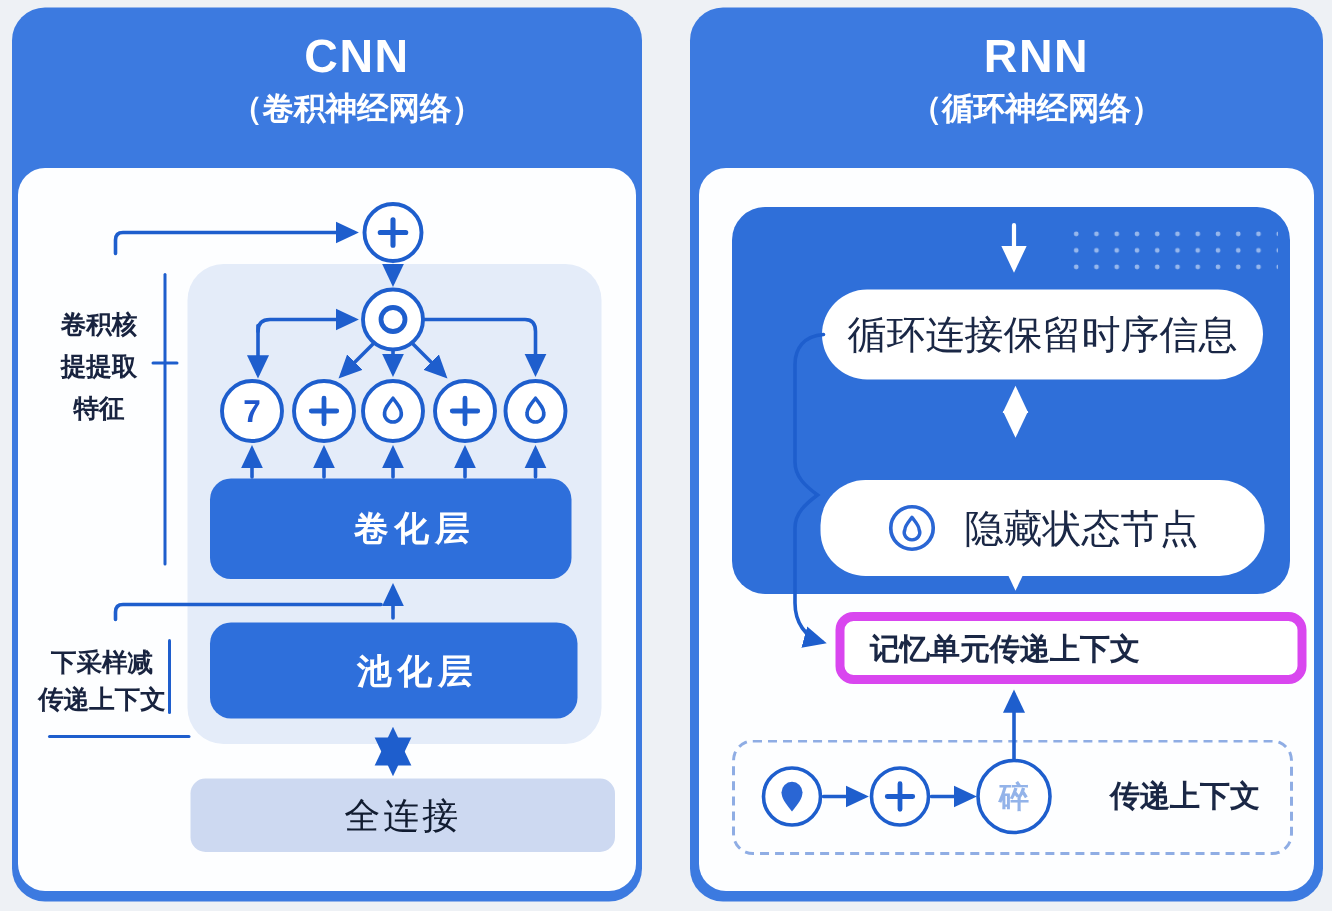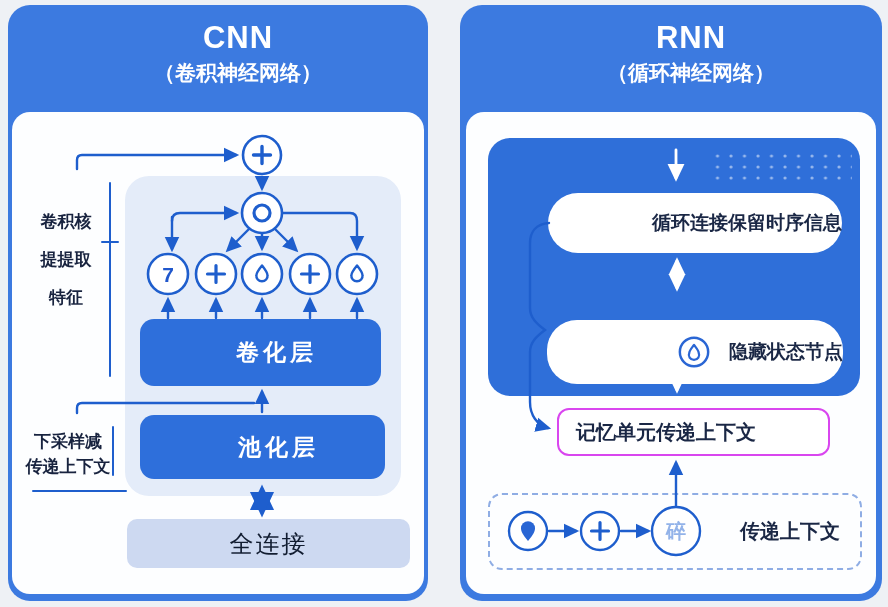--- a/index.html
+++ b/index.html
@@ -13,23 +13,23 @@
   .hdr .t{font-size:31px;font-weight:700;line-height:38px;letter-spacing:1px;}
   .hdr .s{font-size:21px;font-weight:700;line-height:32px;}
   .whitebox{position:absolute;background:#fdfeff;border-radius:18px;}
   .lightbox{position:absolute;left:125px;top:176px;width:276px;height:320px;background:#e4ecf9;border-radius:24px;}
   .layerbox{position:absolute;background:#2e6fdb;border-radius:14px;display:flex;align-items:center;justify-content:center;
             color:#ffffff;font-size:23px;font-weight:700;letter-spacing:4px;padding-left:32px;}
   .fcbox{position:absolute;left:127px;top:519px;width:283px;height:49px;background:#cdd9f1;border-radius:10px;
          display:flex;align-items:center;justify-content:center;color:#111c30;font-size:24px;font-weight:400;letter-spacing:2px;}
   .note{position:absolute;color:#18233f;font-size:17px;font-weight:700;text-align:center;white-space:pre-line;}
   .container-blue{position:absolute;left:488px;top:138px;width:372px;height:258px;background:#2f6fd9;border-radius:22px;}
-  .pill{position:absolute;background:#ffffff;border-radius:30px;display:flex;align-items:center;justify-content:flex-end;
-        color:#1a2745;font-size:19px;font-weight:700;gap:18px;}
-  .membox{position:absolute;left:557px;top:408px;width:273px;height:48px;background:#ffffff;border:2px solid #d946ef;
+  .pill{position:absolute;background:#ffffff;border-radius:30px;display:flex;align-items:center;justify-content:center;
+        color:#1a2745;font-size:26px;font-weight:400;gap:18px;}
+  .membox{position:absolute;left:557px;top:408px;width:314px;height:48px;background:#ffffff;border:6px solid #d946ef;
           border-radius:12px;display:flex;align-items:center;padding-left:17px;color:#1a2745;font-size:20px;font-weight:700;}
   .dashedbox{position:absolute;left:488px;top:493px;width:374px;height:77px;border:2px dashed #8fade4;border-radius:14px;}
   .ctxlabel{position:absolute;left:738px;top:518px;width:104px;text-align:center;color:#1a2745;font-size:20px;font-weight:700;line-height:26px;}
   svg.overlay{position:absolute;left:0;top:0;pointer-events:none;}
   .svgtxt{font-family:"Liberation Sans","DejaVu Sans",sans-serif;font-weight:700;}
 </style>
 </head>
 <body>
 
 <div class="stage">
@@ -46,21 +46,21 @@
   <div class="layerbox" style="left:140px;top:319px;width:241px;height:67px;">
     <span>卷化层</span>
   </div>
   <div class="layerbox" style="left:140px;top:415px;width:245px;height:64px;">
     <span>池化层</span>
   </div>
   <div class="fcbox">
     <span>全连接</span>
   </div>
 
-  <div class="note" style="left:18px;top:203px;width:96px;line-height:38px;">卷积核
+  <div class="note" style="left:18px;top:203px;width:96px;line-height:28px;">卷积核
 提提取
 特征</div>
   <div class="note" style="left:20px;top:429px;width:96px;line-height:25px;">下采样减
 传递上下文</div>
 
   <div class="panel right">
     <div class="hdr">
       <div class="t">RNN</div>
       <div class="s">（循环神经网络）</div>
     </div>

